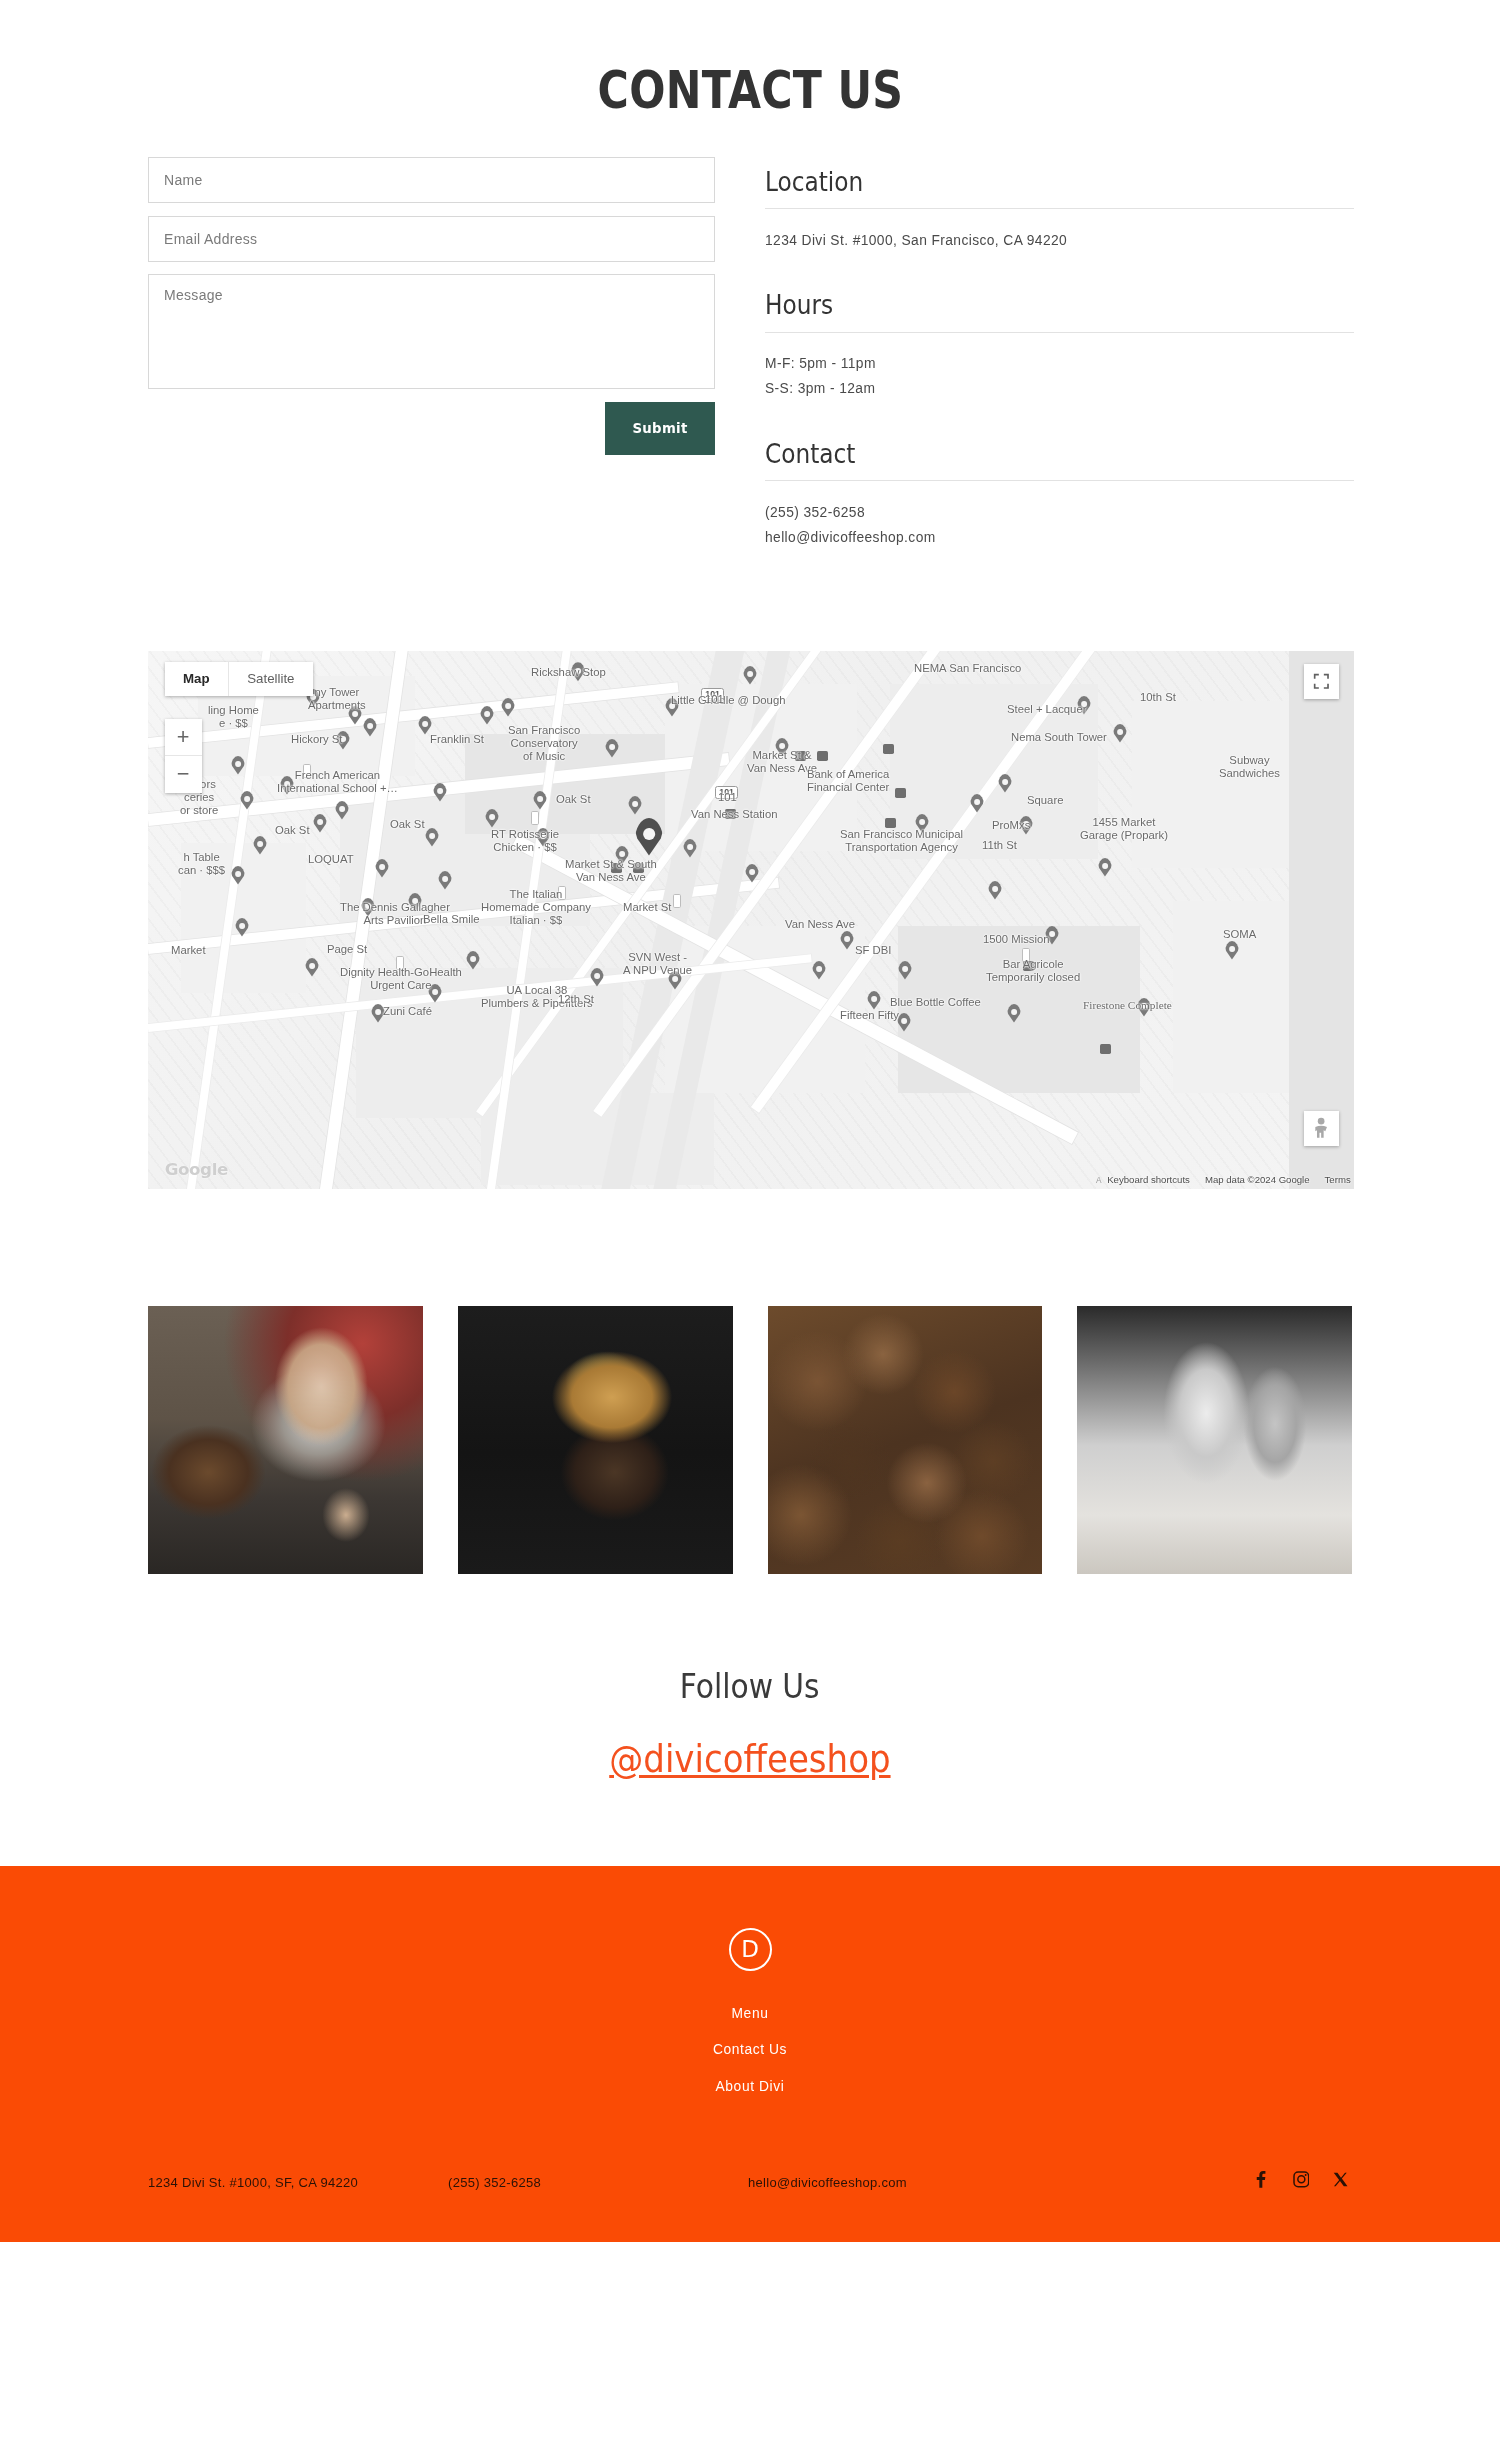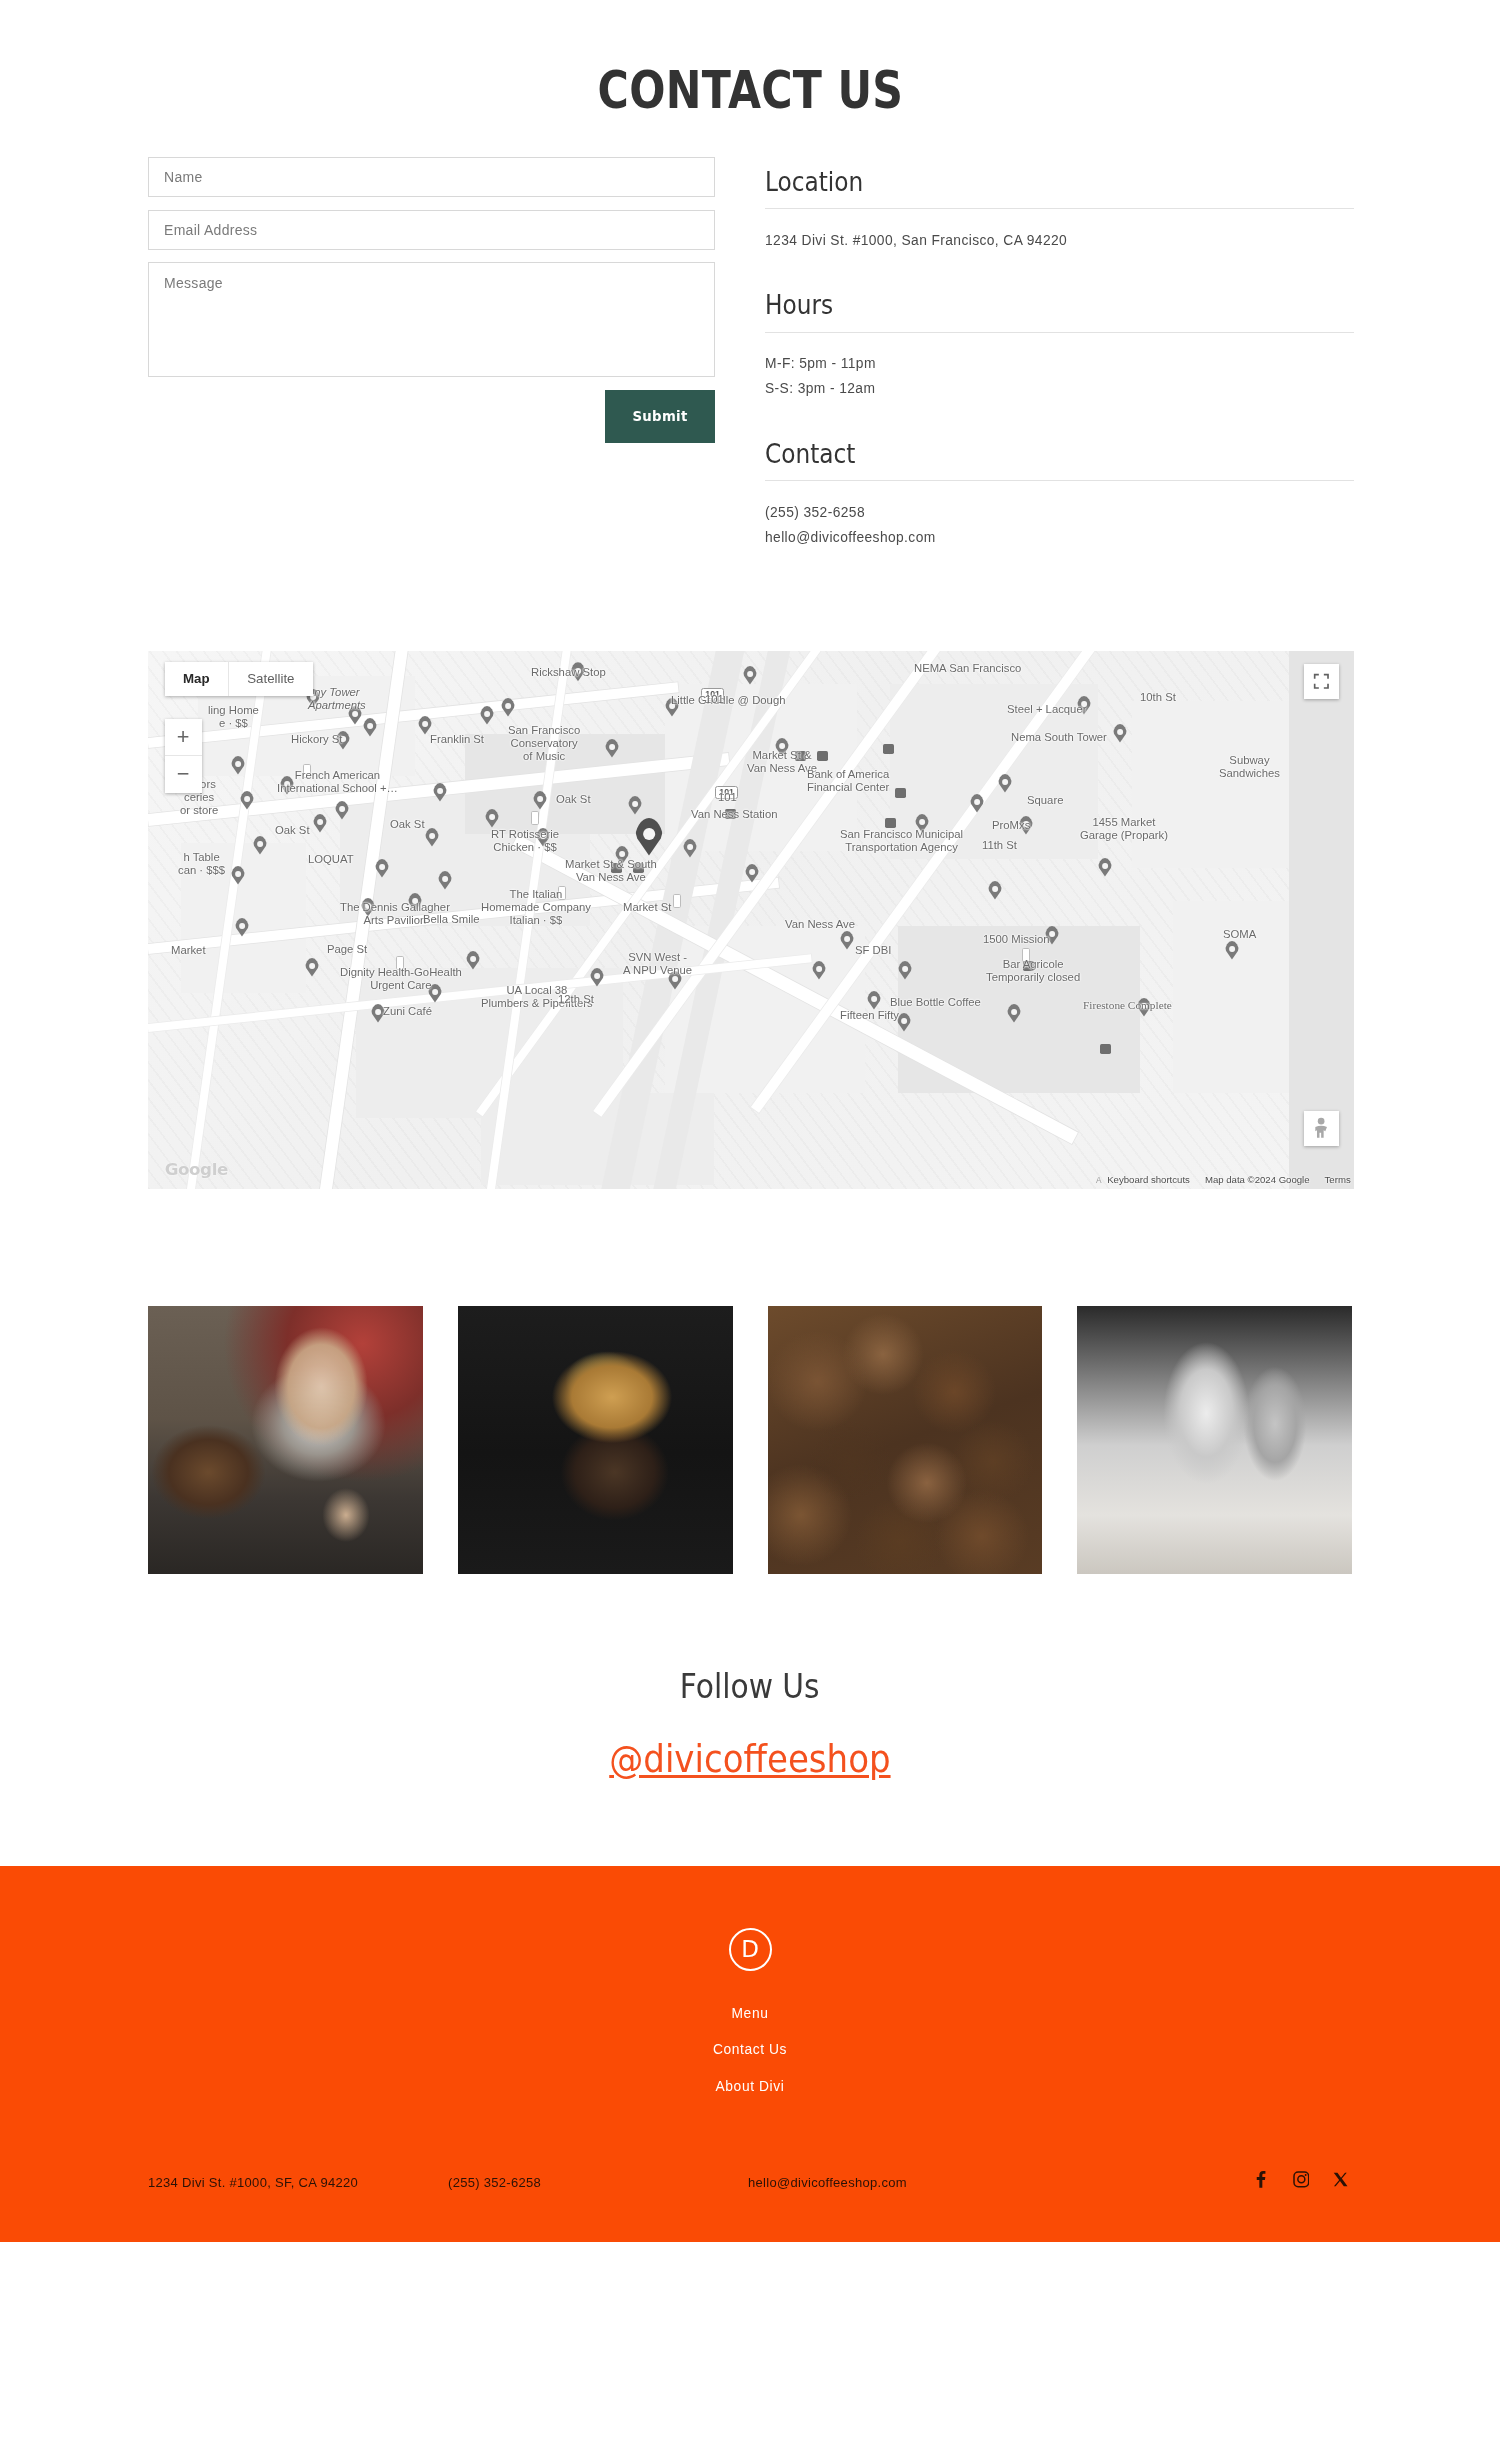--- a/index.html
+++ b/index.html
@@ -39,21 +39,21 @@
     border: 0.8px solid #d8d8d8;
     background: #ffffff;
     font-family: "Liberation Sans", sans-serif;
     font-size: 14px;
     color: #6b6b6b;
     padding: 11.7px 15px;
     display: block;
     margin-bottom: 12.5px;
     letter-spacing: 0.3px;
   }
-  .field.name-field, .field.email-field { height: 40px; }
+  .field.name-field, .field.email-field { height: 46px; }
   .field.message-field { height: 115px; resize: none; font-family: "Liberation Sans", sans-serif; }
   .field::placeholder { color: #7a7a7a; opacity: 1; }
 
   .submit-row { display: flex; justify-content: flex-end; margin-top: 6.7px; }
   .submit-btn {
     background: #2f5950;
     color: #ffffff;
     border: none;
     font-family: "DejaVu Sans", sans-serif;
     font-size: 13.3px;
@@ -489,21 +489,21 @@
           </div>
           <div class="map-label" style="left: 859px; top: 52px;">
             <div>Steel + Lacquer</div>
           </div>
           <div class="map-label" style="left: 992px; top: 40px;">
             <div>10th St</div>
           </div>
           <div class="map-label" style="left: 863px; top: 80px;">
             <div>Nema South Tower</div>
           </div>
-          <div class="map-label" style="left: 160px; top: 35px; font-style: italic;">
+          <div class="map-label" style="left: 160px; top: 35px;">
             <div>ny Tower</div>
             <div>Apartments</div>
           </div>
           <div class="map-label" style="left: 1071px; top: 103px;">
             <div>Subway</div>
             <div>Sandwiches</div>
           </div>
           <div class="map-label" style="left: 557px; top: 42px;">
             <div>101</div>
           </div>

